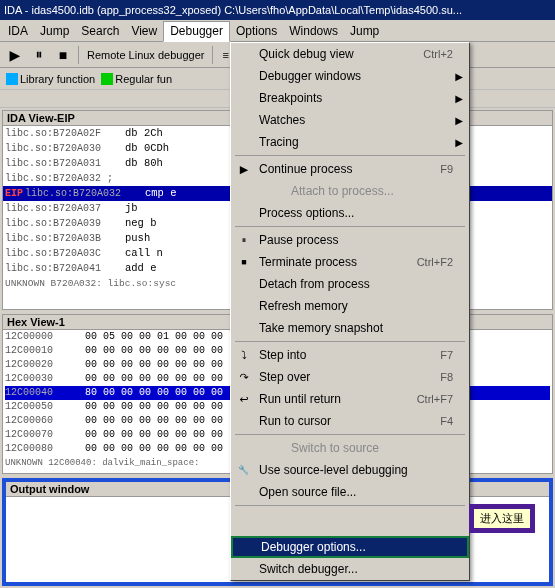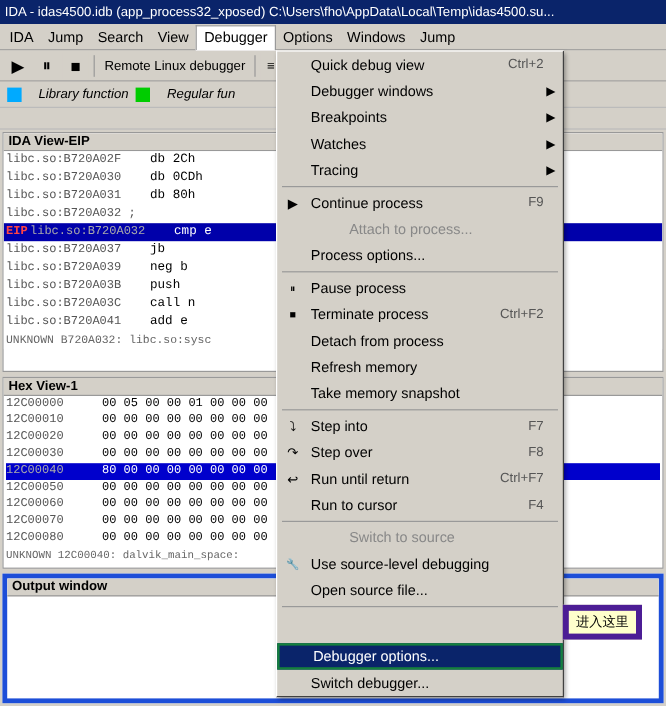--- a/index.html
+++ b/index.html
@@ -89,23 +89,22 @@
       display: flex;
       align-items: center;
       padding: 0 6px;
       font-size: 11px;
       gap: 6px;
       border-bottom: 1px solid #bbb;
     }
     .info-badge {
       display: flex;
       align-items: flex-start;
-      gap: 14px;
-      font-size: 11px;
-      font-style: italic;
+      gap: 2px;
+      font-size: 11px;
     }
     .badge-color {
       width: 12px;
       height: 12px;
       display: inline-block;
     }
 
     
     .debug-view-bar {
       background: #d4d0c8;

